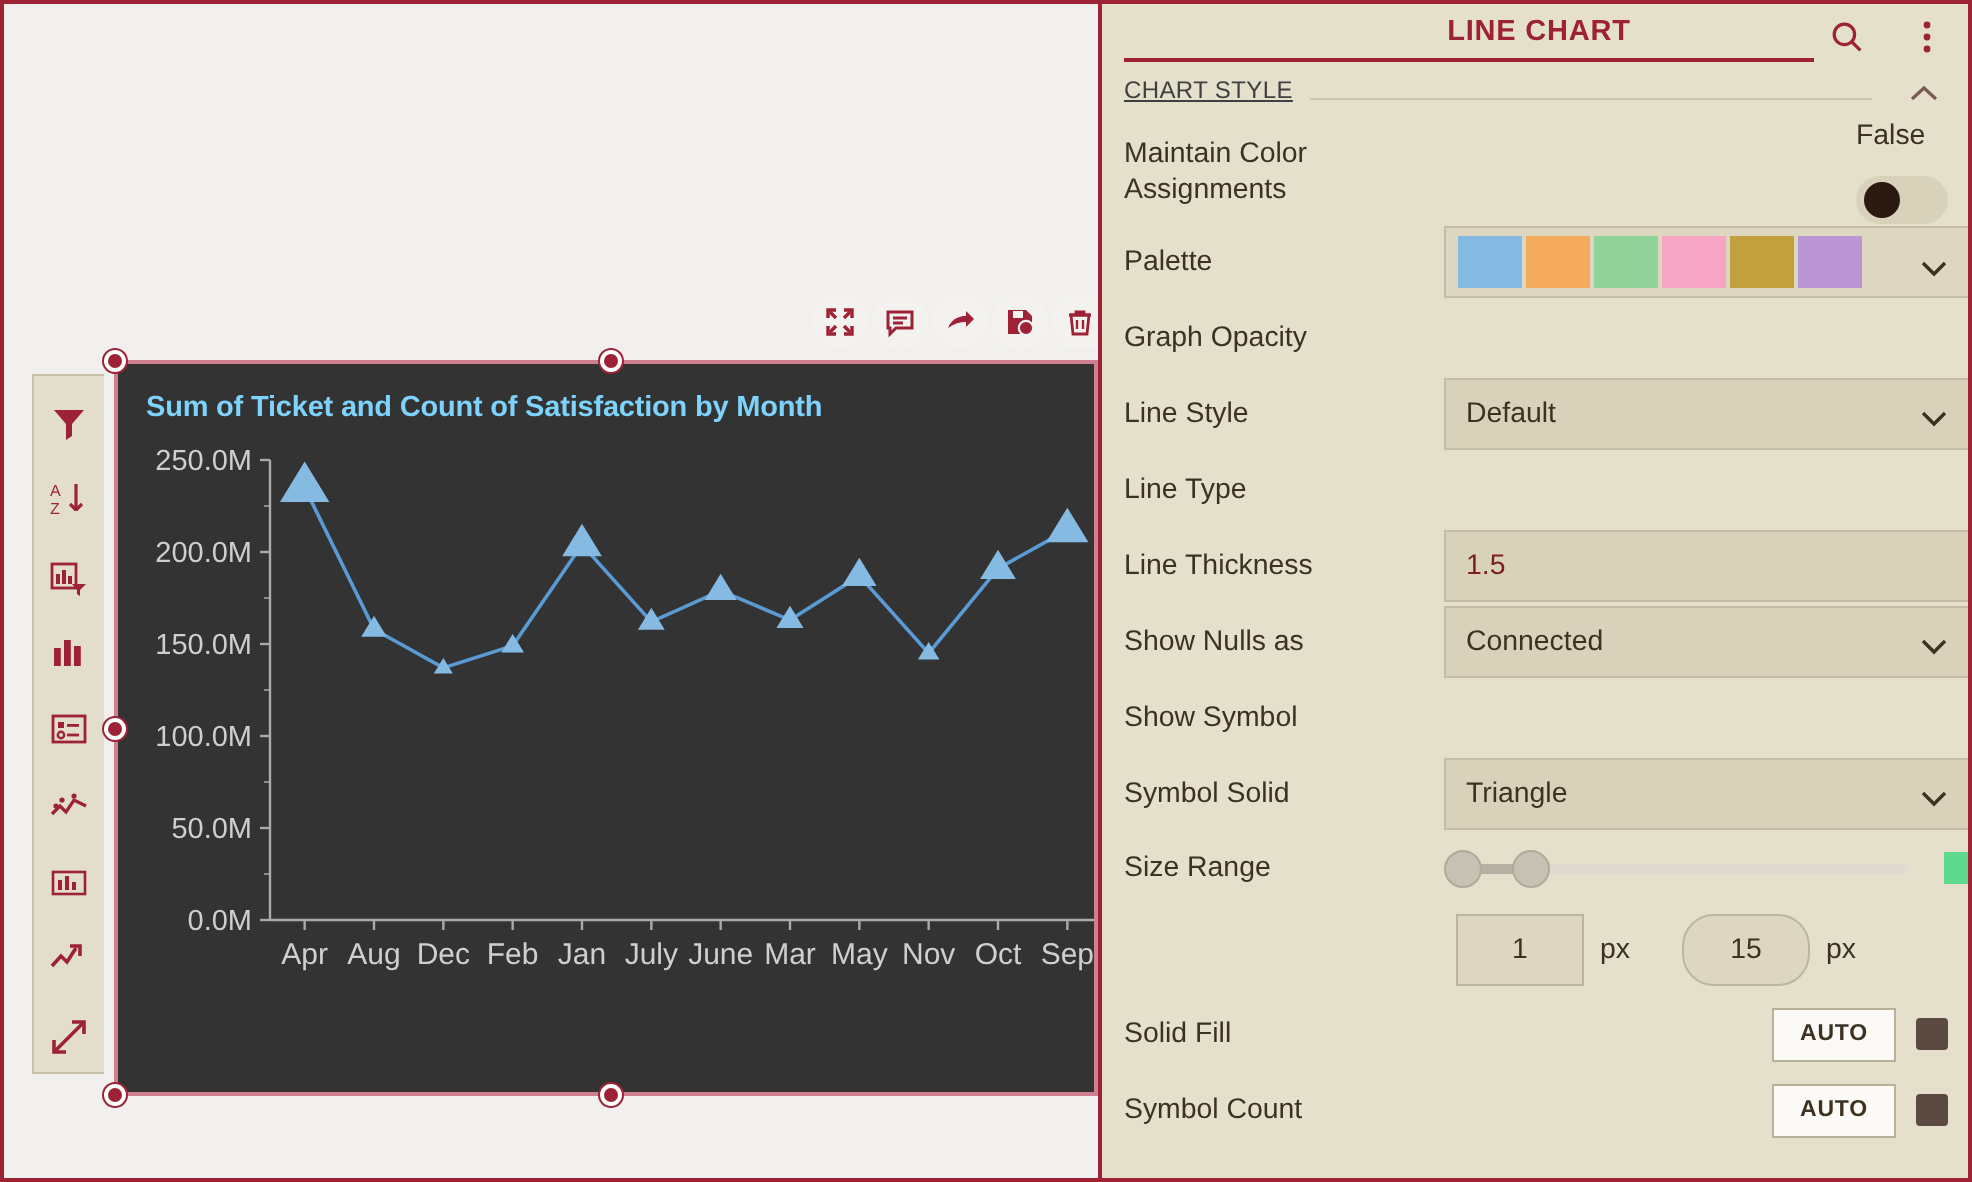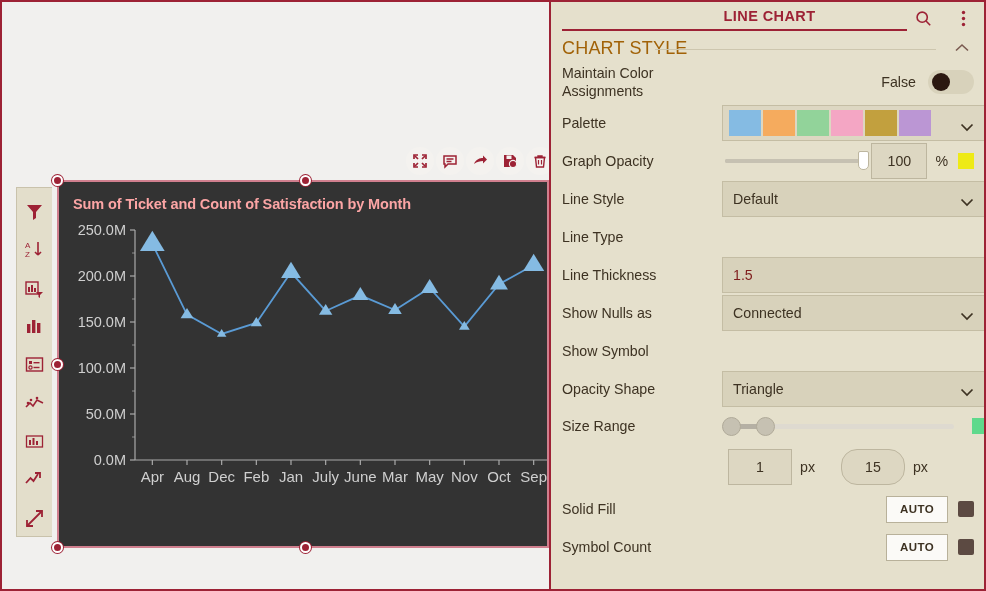--- a/index.html
+++ b/index.html
@@ -53,21 +53,21 @@
     left: 55px; top: 178px;
     width: 492px; height: 368px;
     background: #333333;
     border: 2px solid #d07f8e;
     z-index: 4;
   }
   #chartinner { position: absolute; inset: 0; overflow: hidden; }
   #charttitle {
     position: absolute;
     left: 14px; top: 14px;
-    color: #fca5a5;
+    color: #7dd3fc;
     font-size: 14.5px;
     font-weight: bold;
     white-space: nowrap;
     letter-spacing: -0.1px;
   }
   #plotsvg { position: absolute; left: 0; top: 30px; }
 
   
   .handle {
     position: absolute;
@@ -132,23 +132,24 @@
     cursor: pointer;
   }
 
   #sectionhdr {
     position: relative;
     height: 22px;
     margin-top: 4px;
   }
   #sectionhdr .lbl {
     position: absolute; left: 11px; top: 0;
-    color: #a16207;
-    font-size: 18px;
+    color: #404040;
+    font-size: 12px;
     letter-spacing: 0.2px;
+    text-decoration: underline;
   }
   #sectionhdr .rule {
     position: absolute; left: 104px; right: 52px; top: 11px;
     height: 1px; background: #cdc6ae;
   }
   #sectionhdr .chev {
     position: absolute; right: 18px; top: 1px;
     cursor: pointer;
   }
 
@@ -203,21 +204,21 @@
     background: #ddd7c2;
     border: 1px solid #c4bda4;
     display: flex;
     align-items: center;
     padding: 0 6px;
     position: relative;
     cursor: pointer;
   }
   .swatch { width: 32px; height: 26px; margin-right: 2px; }
 
-  .toggle-wrap { display: flex; align-items: center; gap: 12px; }
+  .toggle-wrap { display: flex; align-items: flex-start; gap: 12px; flex-direction: column; }
   .toggle-val { color: #3d3222; font-size: 14.2px; }
   .toggle {
     width: 46px; height: 24px;
     border-radius: 12px;
     position: relative;
     cursor: pointer;
   }
   .toggle.off { background: #d8d2bb; }
   .toggle.on  { background: #9d2235; }
   .toggle .knob {
@@ -534,29 +535,20 @@
             <svg width="14" height="9" viewBox="0 0 14 9">
                 <path d="M1.5 1.5L7 7l5.5-5.5" stroke="#3d3222" stroke-width="1.7" fill="none"></path>
               </svg>
           </span>
         </div>
       </div>
     </div>
 
     <div class="row">
       <div class="rowlabel">Graph Opacity</div>
-      <div class="rowctl">
-        <div class="slider-track">
-          <div class="slider-fill" id="opacityfill" style="width: 138px;"></div>
-          <div class="slider-handle-v" id="opacityhandle" style="left: 133px;"></div>
-        </div>
-        <div class="numbox" style="margin-left:8px;">100</div>
-        <span class="unit">%</span>
-        <div class="colorchip" id="opacitychip" style="background: rgb(238, 234, 22);"></div>
-      </div>
     </div>
 
     <div class="row">
       <div class="rowlabel">Line Style</div>
       <div class="rowctl">
         <div class="select">
           <span>Default</span>
           <span class="chev">
             <svg width="14" height="9" viewBox="0 0 14 9">
                 <path d="M1.5 1.5L7 7l5.5-5.5" stroke="#3d3222" stroke-width="1.7" fill="none"></path>
@@ -589,21 +581,21 @@
           </span>
         </div>
       </div>
     </div>
 
     <div class="row">
       <div class="rowlabel">Show Symbol</div>
     </div>
 
     <div class="row">
-      <div class="rowlabel">Opacity Shape</div>
+      <div class="rowlabel">Symbol Solid</div>
       <div class="rowctl">
         <div class="select">
           <span>Triangle</span>
           <span class="chev">
             <svg width="14" height="9" viewBox="0 0 14 9">
                 <path d="M1.5 1.5L7 7l5.5-5.5" stroke="#3d3222" stroke-width="1.7" fill="none"></path>
               </svg>
           </span>
         </div>
       </div>

